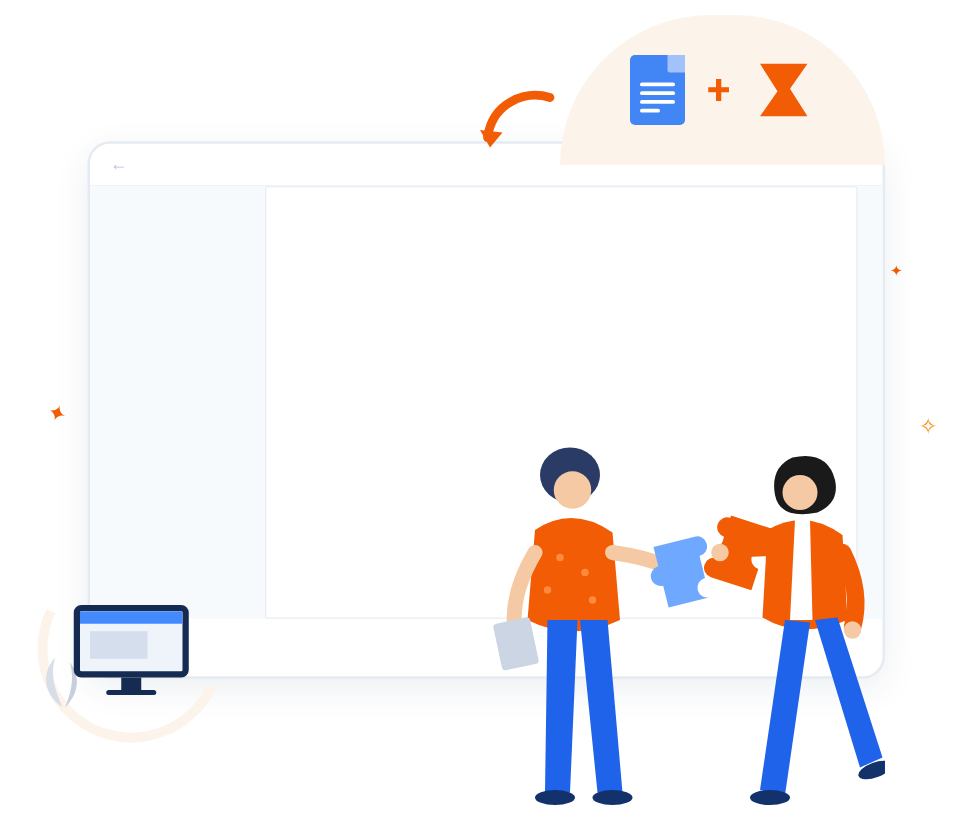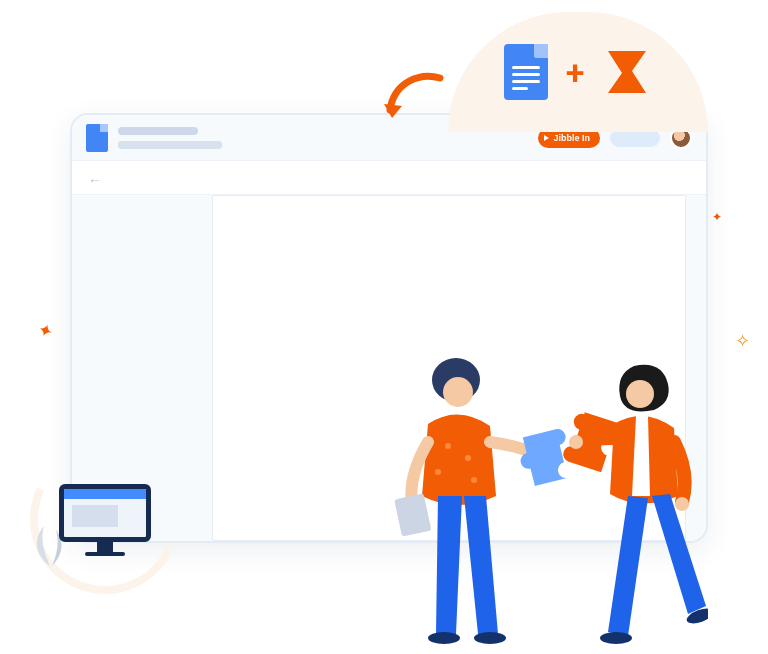--- a/index.html
+++ b/index.html
@@ -231,38 +231,20 @@
 </div>
 
 <div class="curve-arrow">
   <svg viewBox="0 0 70 60" width="70" height="60">
     <path d="M60 8 C 40 2, 14 12, 10 40" stroke="#F25C05" stroke-width="7" fill="none" stroke-linecap="round"></path>
     <path d="M4 34 L12 48 L22 36 Z" fill="#F25C05"></path>
   </svg>
 </div>
 
 <div class="window">
-  <div class="titlebar">
-    <div class="app-icon"></div>
-    <div class="title-col">
-      <div class="title-skel a"></div>
-      <div class="title-skel row2">
-        <div class="title-skel b"></div>
-        <div class="title-skel c"></div>
-        <div class="title-skel d"></div>
-      </div>
-    </div>
-    <div class="spacer"></div>
-    <button class="jibble-btn">
-      <span class="play"></span>
-      <span>Jibble In</span>
-    </button>
-    <div class="pill"></div>
-    <div class="avatar"></div>
-  </div>
 
   <div class="toolbar">
     <span class="back-arrow">←</span>
   </div>
 
   <div class="workspace">
     <div class="sidebar"></div>
     <div class="page"></div>
   </div>
 </div>

